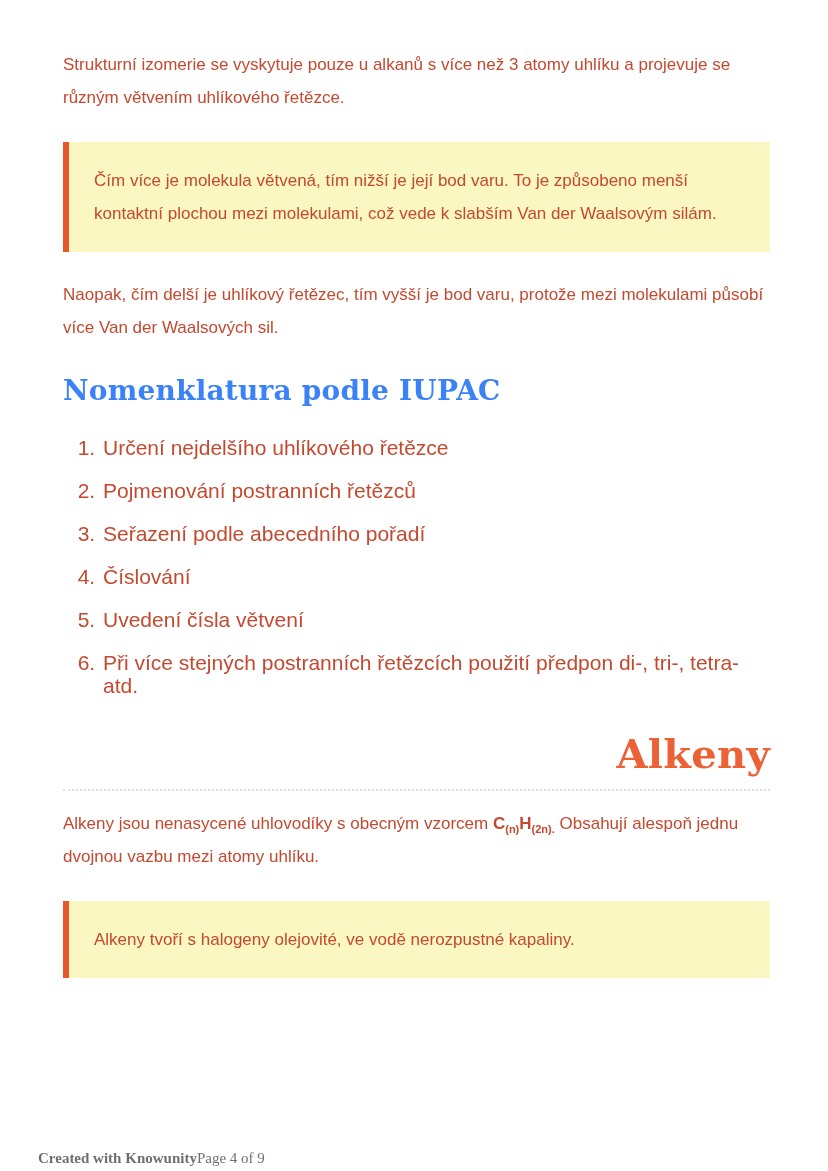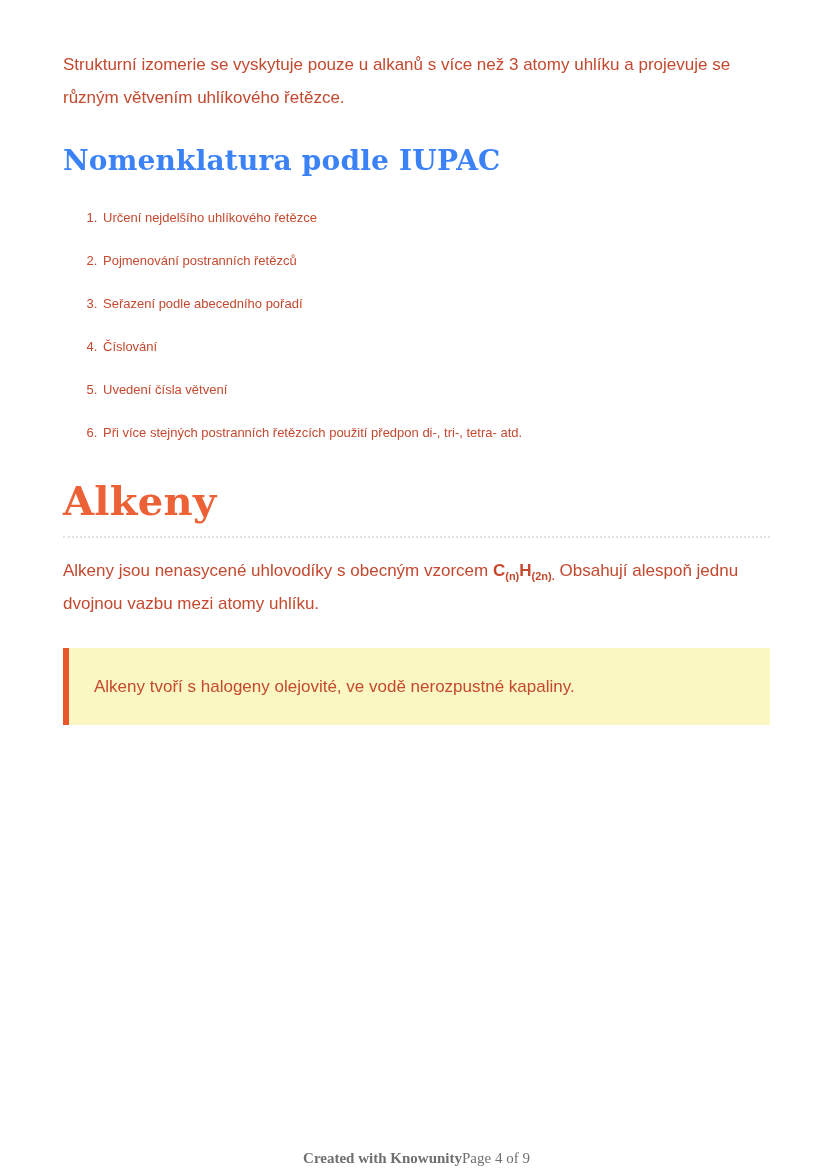--- a/index.html
+++ b/index.html
@@ -47,31 +47,32 @@
     letter-spacing: 0.2px;
   }
   h1.chapter-heading {
     font-family: "DejaVu Serif", serif;
     font-weight: bold;
     font-size: 40px;
     line-height: 46px;
     color: #ec6135;
     margin: 34px 0 0 0;
     letter-spacing: 0.3px;
+    text-align: right;
   }
   .dotted-divider {
     border: none;
     border-bottom: 2px dotted #e3e2da;
     margin: 12px 0 16px 0;
     height: 0;
   }
   ol.steps-list {
     margin: 28px 0 22px 0;
     padding-left: 38px;
-    font-size: 13px;
+    font-size: 21px;
     line-height: 23px;
     color: #c4492f;
   }
   ol.steps-list li {
     margin-bottom: 20px;
     padding-left: 2px;
   }
   ol.steps-list li:last-child {
     margin-bottom: 0;
   }
@@ -82,42 +83,46 @@
     font-size: 11px;
     font-weight: bold;
     line-height: 0;
   }
   .page-footer {
     position: absolute;
     left: 0;
     right: 0;
     bottom: 8px;
     display: flex;
-    justify-content: center;
+    justify-content: flex-start;
     align-items: baseline;
     padding: 0 33px 0 38px;
     font-family: "Liberation Serif", serif;
     font-size: 15px;
     color: #6f6f6f;
   }
   .footer-left {
     font-weight: bold;
   }
   .footer-right {
     font-weight: normal;
   }
 </style>
 </head>
 <body>
 
 <div class="page">
 
   <p class="body-para">Strukturní izomerie se vyskytuje pouze u alkanů s více než 3 atomy uhlíku a projevuje se různým větvením uhlíkového řetězce.</p>
 
+  <div class="callout">
+    <p class="callout-text">Čím více je molekula větvená, tím nižší je její bod varu. To je způsobeno menší kontaktní plochou mezi molekulami, což vede k slabším Van der Waalsovým silám.</p>
+  </div>
 
+  <p class="body-para">Naopak, čím delší je uhlíkový řetězec, tím vyšší je bod varu, protože mezi molekulami působí více Van der Waalsových sil.</p>
 
   <h2 class="section-heading">Nomenklatura podle IUPAC</h2>
 
 
   <ol class="steps-list">
     <li>Určení nejdelšího uhlíkového řetězce</li>
     <li>Pojmenování postranních řetězců</li>
     <li>Seřazení podle abecedního pořadí</li>
     <li>Číslování</li>
     <li>Uvedení čísla větvení</li>

